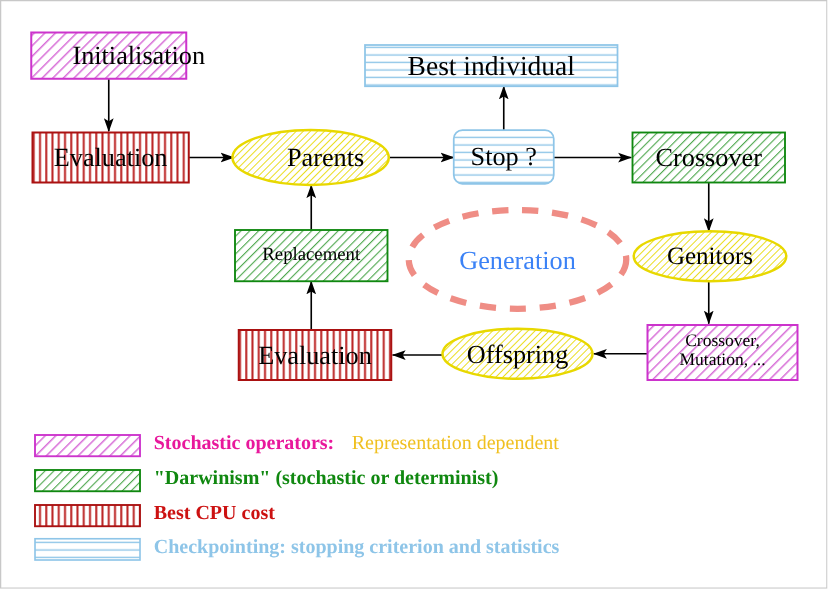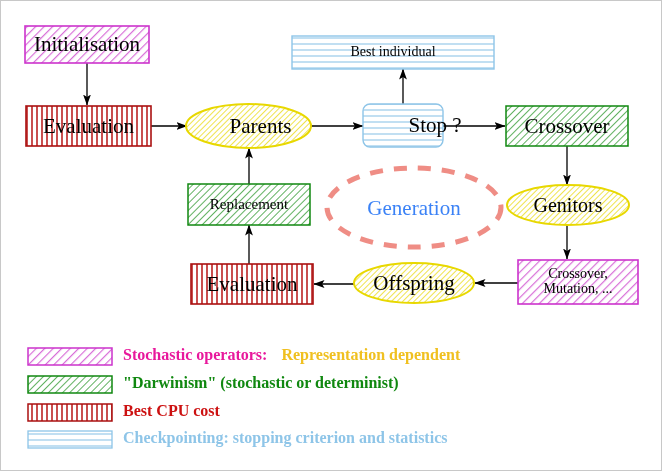--- a/index.html
+++ b/index.html
@@ -35,21 +35,21 @@
     font-family: "Liberation Serif", "DejaVu Serif", serif;
     pointer-events: none;
     line-height: 1.05;
   }
   .legend-text {
     position: absolute;
     font-family: "Liberation Serif", "DejaVu Serif", serif;
     font-weight: bold;
     white-space: nowrap;
   }
-  .legend-text .part2 { font-weight: bold; }
+  .legend-text .part2 { font-weight: normal; }
 </style>
 </head>
 <body>
 
 <div id="canvas">
 
   <svg class="layer" viewBox="0 0 662 471">
     <defs>
 
       <pattern id="hatch-magenta" width="6" height="6" patternUnits="userSpaceOnUse" patternTransform="rotate(45)">
@@ -121,29 +121,29 @@
     <ellipse cx="413" cy="206.5" rx="87" ry="39.5" fill="none" stroke="#ef8d85" stroke-width="5" stroke-dasharray="13 11" stroke-linecap="butt"></ellipse>
 
     <g>
       <rect x="27" y="347" width="84" height="17" fill="url(#hatch-magenta)" stroke="#cc33cc" stroke-width="1.5"></rect>
       <rect x="27" y="375" width="84" height="17" fill="url(#hatch-green)" stroke="#108810" stroke-width="1.5"></rect>
       <rect x="27" y="403" width="84" height="17" fill="url(#vlines-red)" stroke="#aa1111" stroke-width="1.5"></rect>
       <rect x="27" y="430" width="84" height="17" fill="url(#hlines-blue)" stroke="#8ec5e8" stroke-width="1.3"></rect>
     </g>
   </svg>
 
-  <div class="node-label" style="left:24px; top:25px; width:124px; height:37px; font-size:21px;">Initialisation</div>
+  <div class="node-label" style="left:24px; top:25px; width:124px; height:37px; font-size:21px;padding-left:24px;">Initialisation</div>
 
   <div class="node-label" style="left:25px; top:105px; width:125px; height:40px; font-size:21px;">Evaluation</div>
 
   <div class="node-label" style="left:197px; top:103px; width:125px; height:44px; font-size:21px;">Parents</div>
 
-  <div class="node-label" style="left:291px; top:35px; width:202px; height:33px; font-size:14px;">Best individual</div>
+  <div class="node-label" style="left:291px; top:35px; width:202px; height:33px; font-size:22px;">Best individual</div>
 
-  <div class="node-label" style="left:362px; top:103px; width:80px; height:43px; font-size:21px;padding-left:32px;">Stop ?</div>
+  <div class="node-label" style="left:362px; top:103px; width:80px; height:43px; font-size:21px;">Stop ?</div>
 
   <div class="node-label" style="left:505px; top:105px; width:122px; height:40px; font-size:21px;">Crossover</div>
 
   <div class="node-label" style="left:506px; top:184px; width:122px; height:40px; font-size:20px;">Genitors</div>
 
   <div class="node-label" style="left:517px; top:259px; width:120px; height:44px; font-size:14px; flex-direction:column; justify-content:center;">
     <span>Crossover,</span>
     <span>Mutation, ...</span>
   </div>
 

